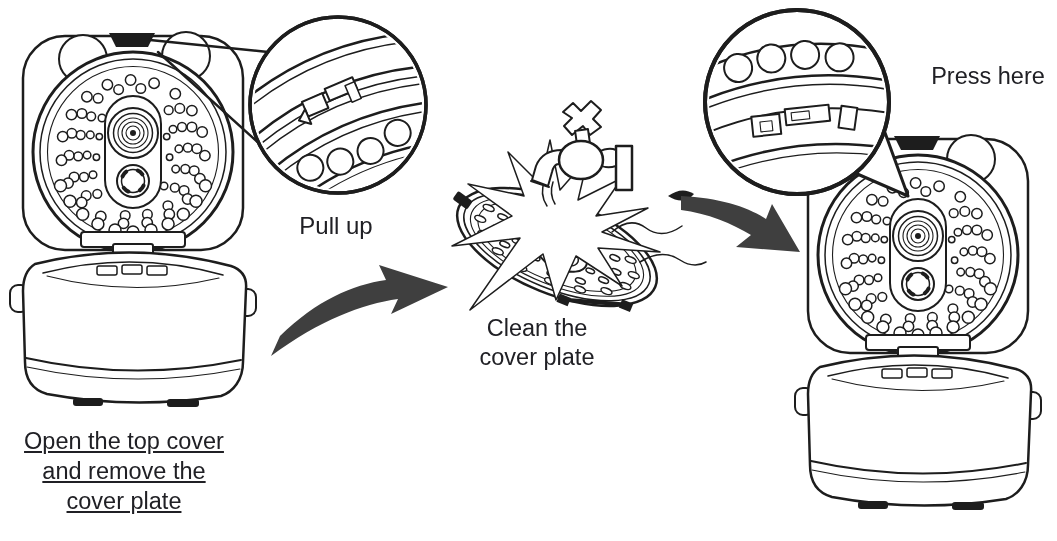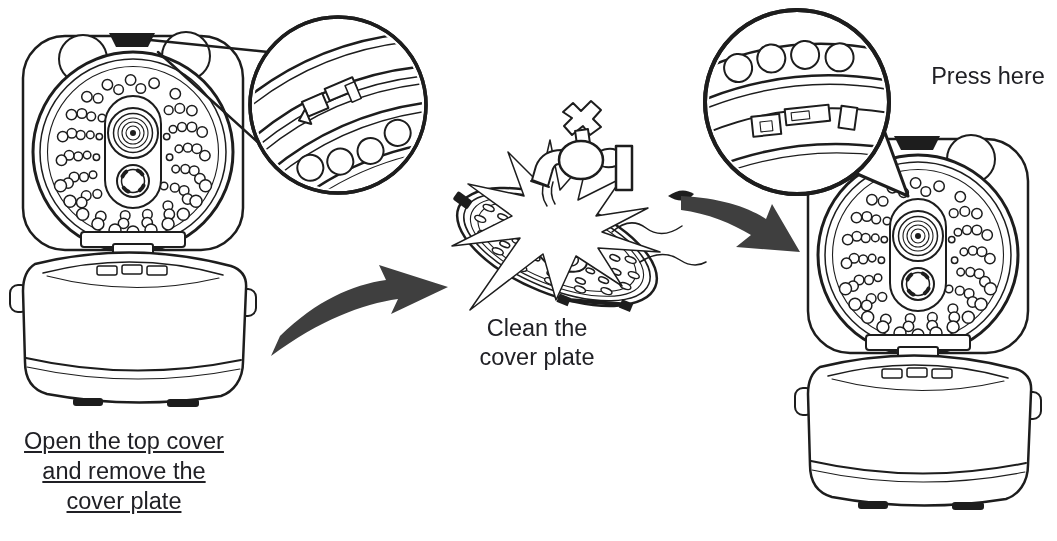--- a/index.html
+++ b/index.html
@@ -267,19 +267,20 @@
         <rect x="758" y="118" width="12" height="10" class="ln w1"></rect>
         <rect x="790" y="112" width="18" height="8" class="ln w1"></rect>
         <path d="M 705 159 Q 797 133 889 159" class="ln w25"></path>
         <path d="M 705 168 Q 797 142 889 168" class="ln w1"></path>
       </g>
     </g>
     <circle cx="797" cy="102" r="92" class="ln w4"></circle>
   </g>
 </svg>
 
+  <div class="lbl" style="left:270px;top:211px;width:132px;font-size:24px;">Pull up</div>
   <div class="lbl" style="left:5px;top:426px;width:238px;text-decoration:underline;">Open the top cover
 and remove the
 cover plate</div>
   <div class="lbl" style="left:457px;top:314px;width:160px;line-height:29px;text-align:center;">Clean the
 cover plate</div>
   <div class="lbl" style="left:913px;top:61px;width:150px;">Press here</div>
 </div>
 
 </body></html>

